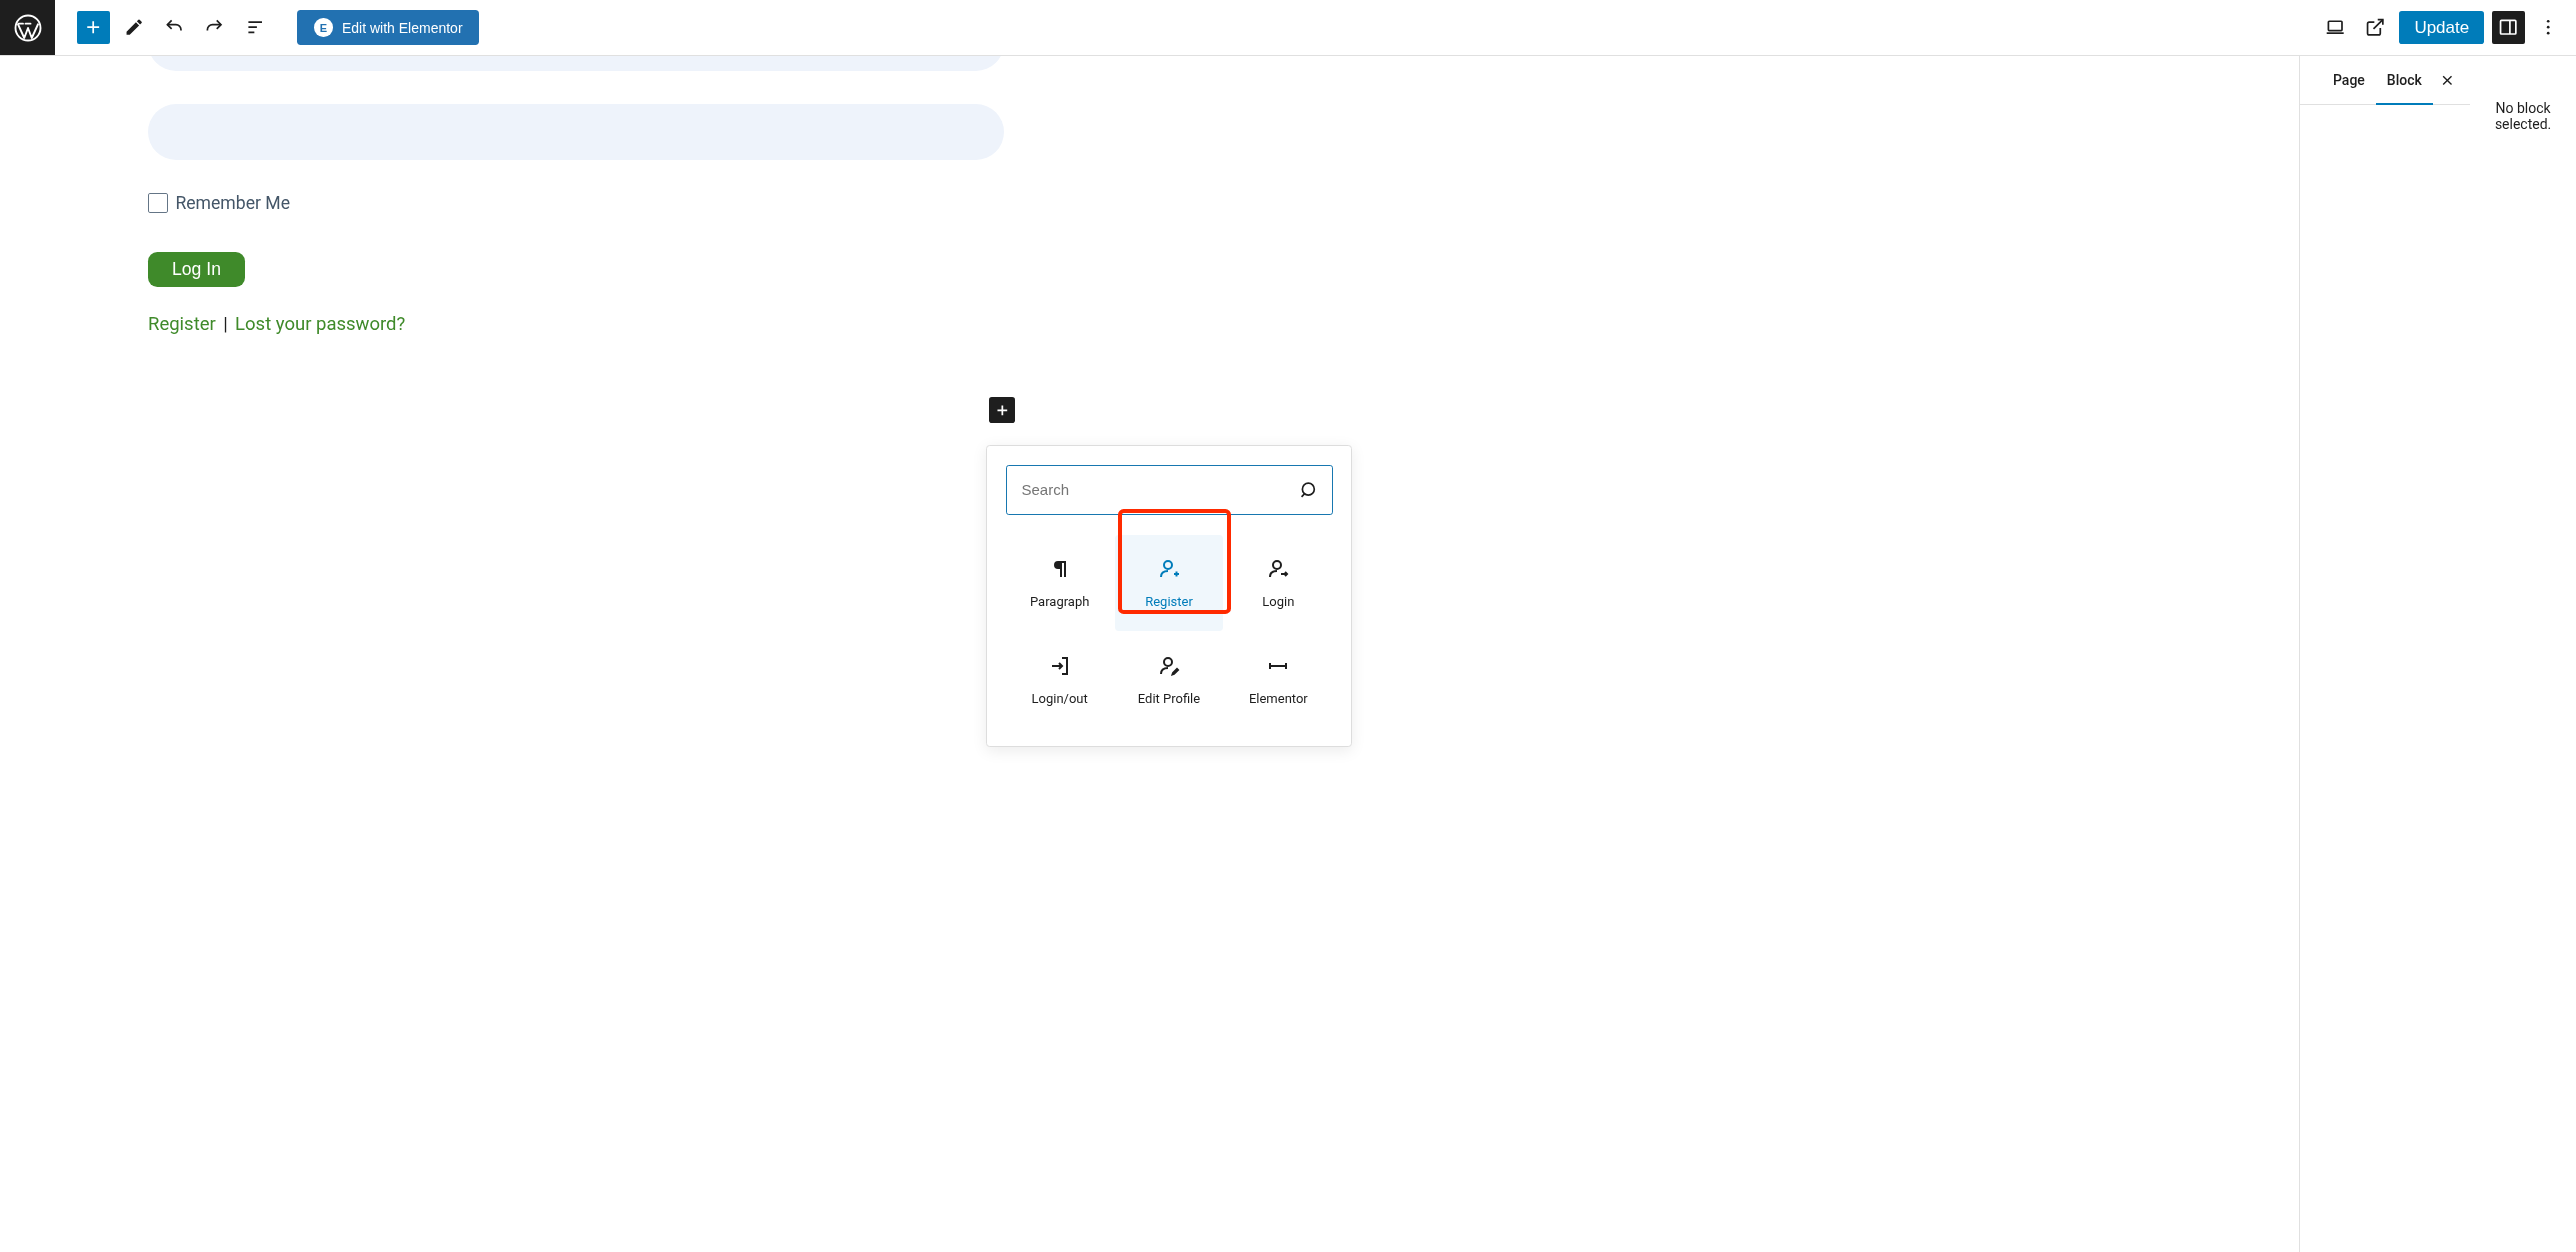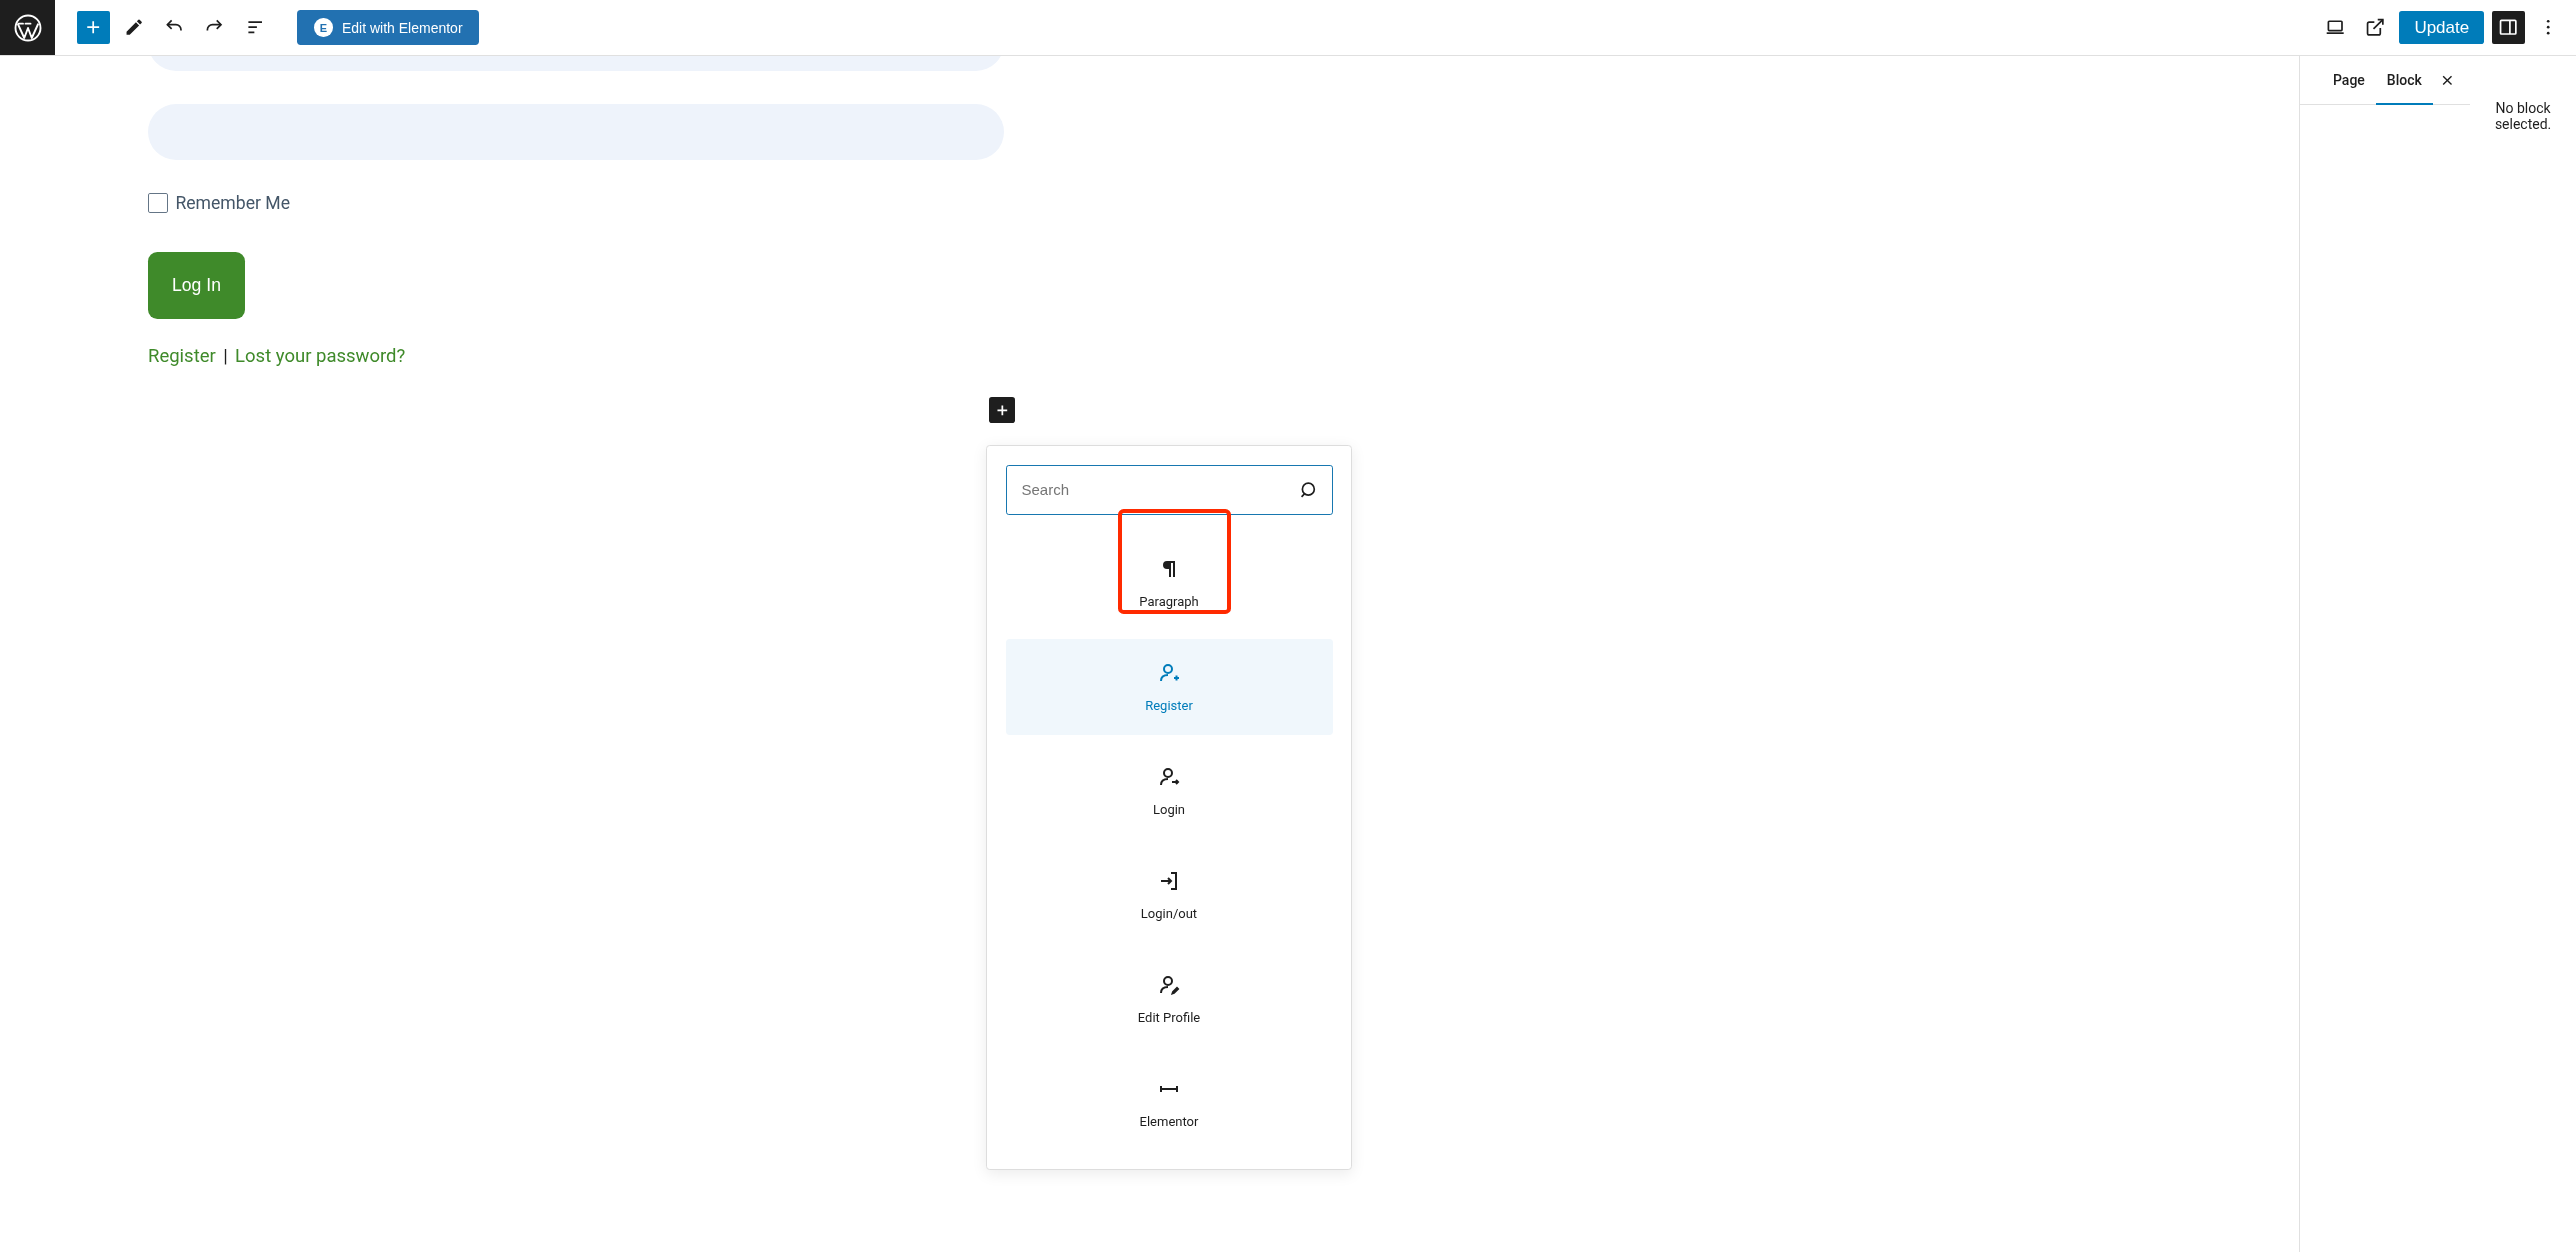--- a/index.html
+++ b/index.html
@@ -113,21 +113,21 @@
     margin-top: 7.4px; margin-bottom: 39px;
   }
   .checkbox {
     width: 20.4px; height: 20.4px;
     border: 1.9px solid #647586;
     border-radius: 1.9px;
     display: inline-block;
   }
   .remember-label { font-size: 17.6px; color: #445668; }
   .login-btn {
-    height: 67px; padding: 0 24px;
+    height: 35px; padding: 0 24px;
     background: #3f8a2a; color: #fff; border: none; border-radius: 9.3px;
     font-size: 17.6px; cursor: pointer;
   }
   .login-btn-wrap { margin-bottom: 26px; }
   .links-row { font-size: 18.5px; }
   .links-row .link { color: #3f8a2a; cursor: pointer; }
   .links-row .sep { color: #1e1e1e; margin: 0 2.8px; }
 
   .add-block-plus {
     position: absolute;
@@ -159,22 +159,22 @@
     padding: 0 44px 0 15px;
     font-size: 15px; color: #555;
     outline: none;
   }
   .pop-search .search-icon {
     position: absolute; right: 13px; top: 50%; transform: translateY(-50%);
     width: 20.4px; height: 20.4px;
   }
   .block-grid {
     display: grid;
-    grid-template-columns: repeat(1, 1fr);
-    gap: 8px;
+    grid-template-columns: repeat(3, 1fr);
+    gap: 1px;
   }
   .block-item {
     height: 96px;
     display: flex; flex-direction: column;
     align-items: center; justify-content: center;
     gap: 13px;
     border-radius: 3.7px;
     cursor: pointer;
     font-size: 13px;
     color: #1e1e1e;

